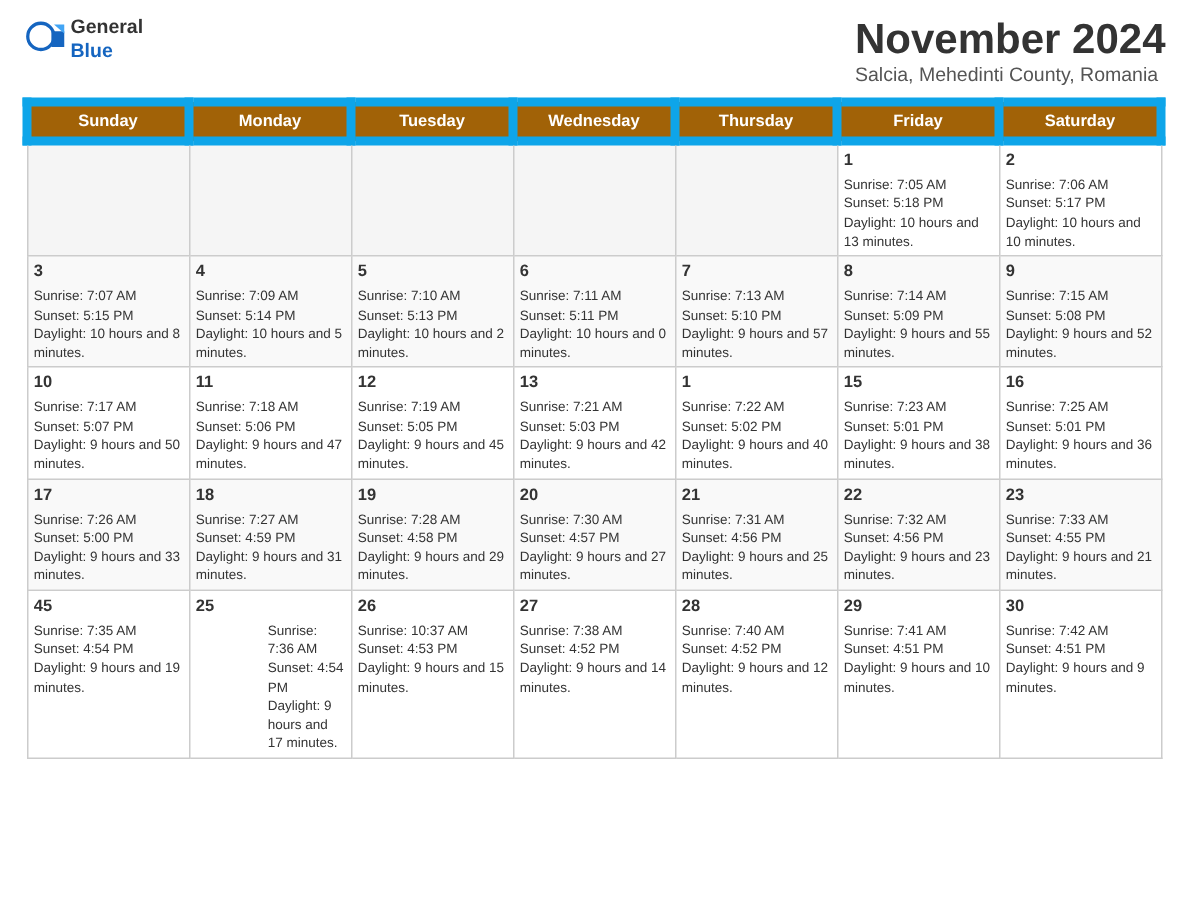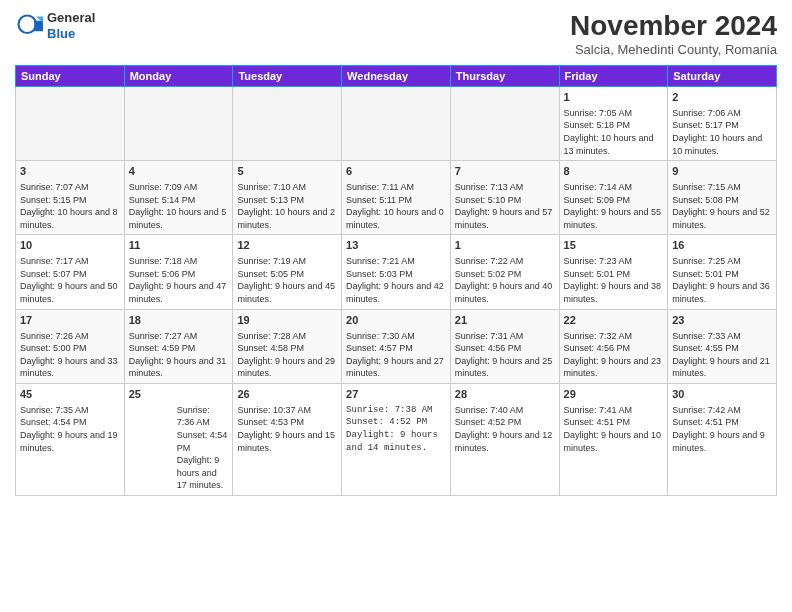--- a/index.html
+++ b/index.html
@@ -30,44 +30,44 @@
       font-size: 13px;
       line-height: 1.2;
     }
     .logo-general { color: #333; font-weight: bold; }
     .logo-blue { color: #1565c0; font-weight: bold; }
     .logo-icon {
       width: 28px;
       height: 28px;
     }
     .title-block {
-      text-align: right;
+      text-align: left;
       margin-left: 38px;
     }
     .month-title {
       font-size: 28px;
       font-weight: bold;
       color: #333;
     }
     .location {
       font-size: 13px;
       color: #555;
     }
     .calendar {
       width: 100%;
       border-collapse: collapse;
     }
     .calendar th {
-      background: #6d28d9;
+      background: #a16207;
       color: #fff;
       font-size: 11px;
       font-weight: bold;
       padding: 4px 5px;
-      text-align: left;
-      border: 1px solid #0ea5e9;
+      text-align: center;
+      border: 6px solid #0ea5e9;
     }
     .calendar td {
       border: 1px solid #ccc;
       vertical-align: top;
       padding: 3px 4px;
       width: calc(100% / 7);
       font-size: 9.5px;
       color: #333;
       line-height: 1.35;
       background: #fff;
@@ -290,21 +290,21 @@
 Daylight: 9 hours and 17 minutes.</div>
           </td>
           <td>
             <span class="day-num">26</span>
             <div class="cell-content" style="white-space: pre-line;">Sunrise: 10:37 AM
 Sunset: 4:53 PM
 Daylight: 9 hours and 15 minutes.</div>
           </td>
           <td>
             <span class="day-num">27</span>
-            <div class="cell-content" style="white-space: pre-line; font-family: Liberation Mono, monospace;">Sunrise: 7:38 AM
+            <div class="cell-content" style="white-space: pre-line;">Sunrise: 7:38 AM
 Sunset: 4:52 PM
 Daylight: 9 hours and 14 minutes.</div>
           </td>
           <td>
             <span class="day-num">28</span>
             <div class="cell-content" style="white-space: pre-line;">Sunrise: 7:40 AM
 Sunset: 4:52 PM
 Daylight: 9 hours and 12 minutes.</div>
           </td>
           <td>

